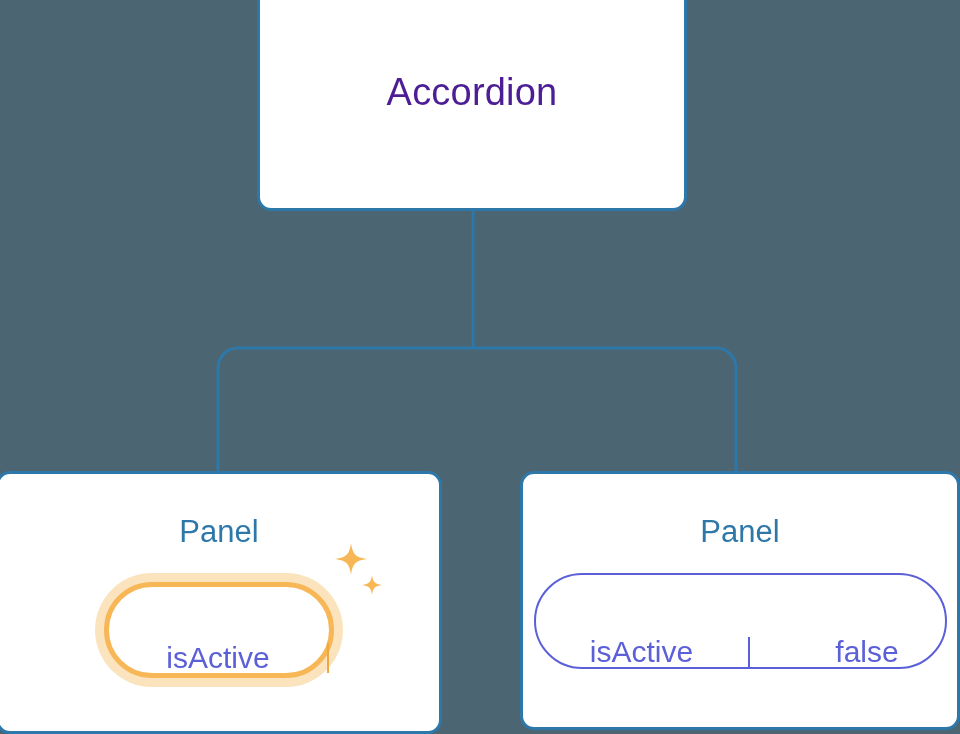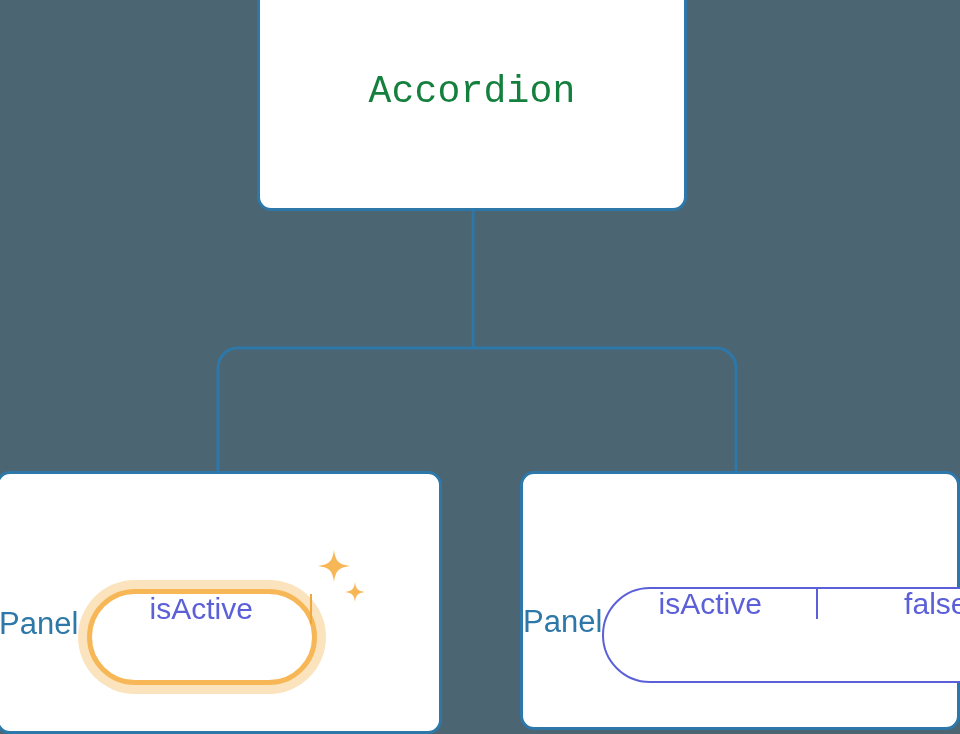--- a/index.html
+++ b/index.html
@@ -74,20 +74,21 @@
     top: 471px;
     width: 440px;
     height: 259px;
     border-radius: 14px;
   }
 
   .panel-inner {
     position: absolute;
     inset: 0;
     display: flex;
+    flex-direction: column;
     align-items: center;
     padding-top: 42px;
     box-sizing: border-box;
     overflow: visible;
   }
 
   .panel-title {
     color: #2d77a9;
     font-size: 31px;
     font-weight: 400;
@@ -96,21 +97,21 @@
   }
 
   
   .pill-wrap {
     position: relative;
     margin-top: 26px;
   }
 
   .pill {
     display: flex;
-    align-items: flex-start;
+    align-items: flex-end;
     background: #ffffff;
     box-sizing: border-box;
     height: 96px;
     gap: 40px;
   }
 
   .pill-key, .pill-val {
     display: flex;
     align-items: center;
     justify-content: center;
@@ -172,21 +173,21 @@
 
   <svg id="connector-layer" viewBox="0 0 960 734" width="960" height="734" fill="none">
 
     <path d="M473,210 L473,348" stroke="#2d77a9" stroke-width="3" stroke-linecap="butt"></path>
 
     <path d="M473,348 L238,348 A20,20 0 0 0 218,368 L218,473" stroke="#2d77a9" stroke-width="3" stroke-linecap="butt"></path>
     <path d="M473,348 L716,348 A20,20 0 0 1 736,368 L736,473" stroke="#2d77a9" stroke-width="3" stroke-linecap="butt"></path>
   </svg>
 
   <div class="node-card" id="node-accordion" style="border-color: rgb(45, 119, 169); background: rgb(255, 255, 255);">
-    <span class="node-title" style="color: #15803d; font-family: Liberation Mono, monospace;">Accordion</span>
+    <span class="node-title" style="color: #4c1d95;">Accordion</span>
   </div>
 
   <div class="node-card" id="node-panel-left" style="border-color: rgb(45, 119, 169); background: rgb(255, 255, 255);">
     <div class="panel-inner">
       <span class="panel-title" style="color: rgb(45, 119, 169);">Panel</span>
 
       <div class="pill-wrap highlight" style="background: rgb(251, 227, 189);">
         <div class="pill highlighted" style="border-color: rgb(247, 183, 87);">
           <span class="pill-key" style="color: rgb(91, 95, 216); border-right-color: rgb(240, 167, 63);">isActive</span>
         </div>

